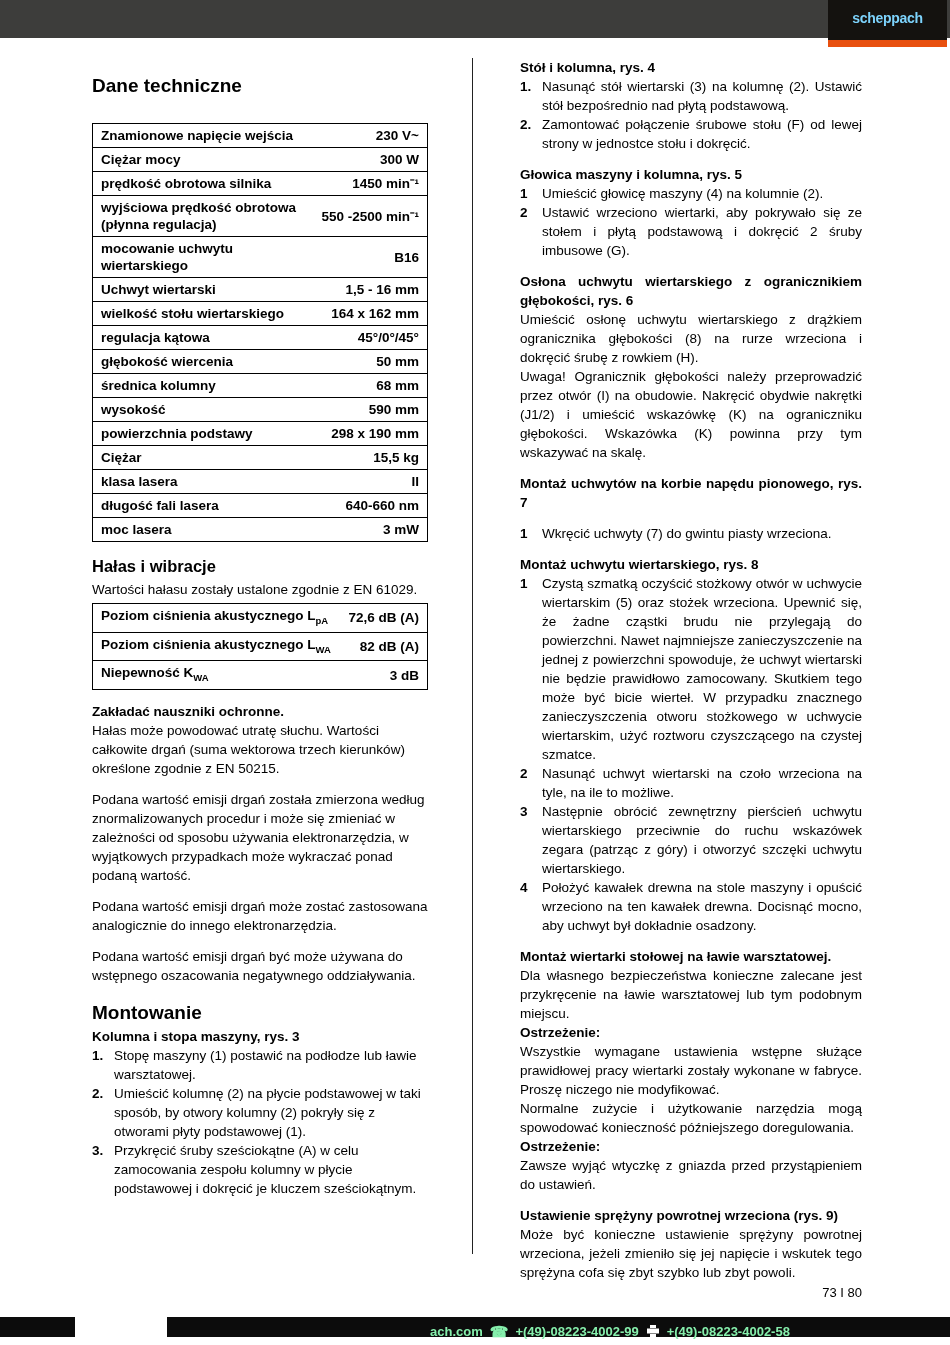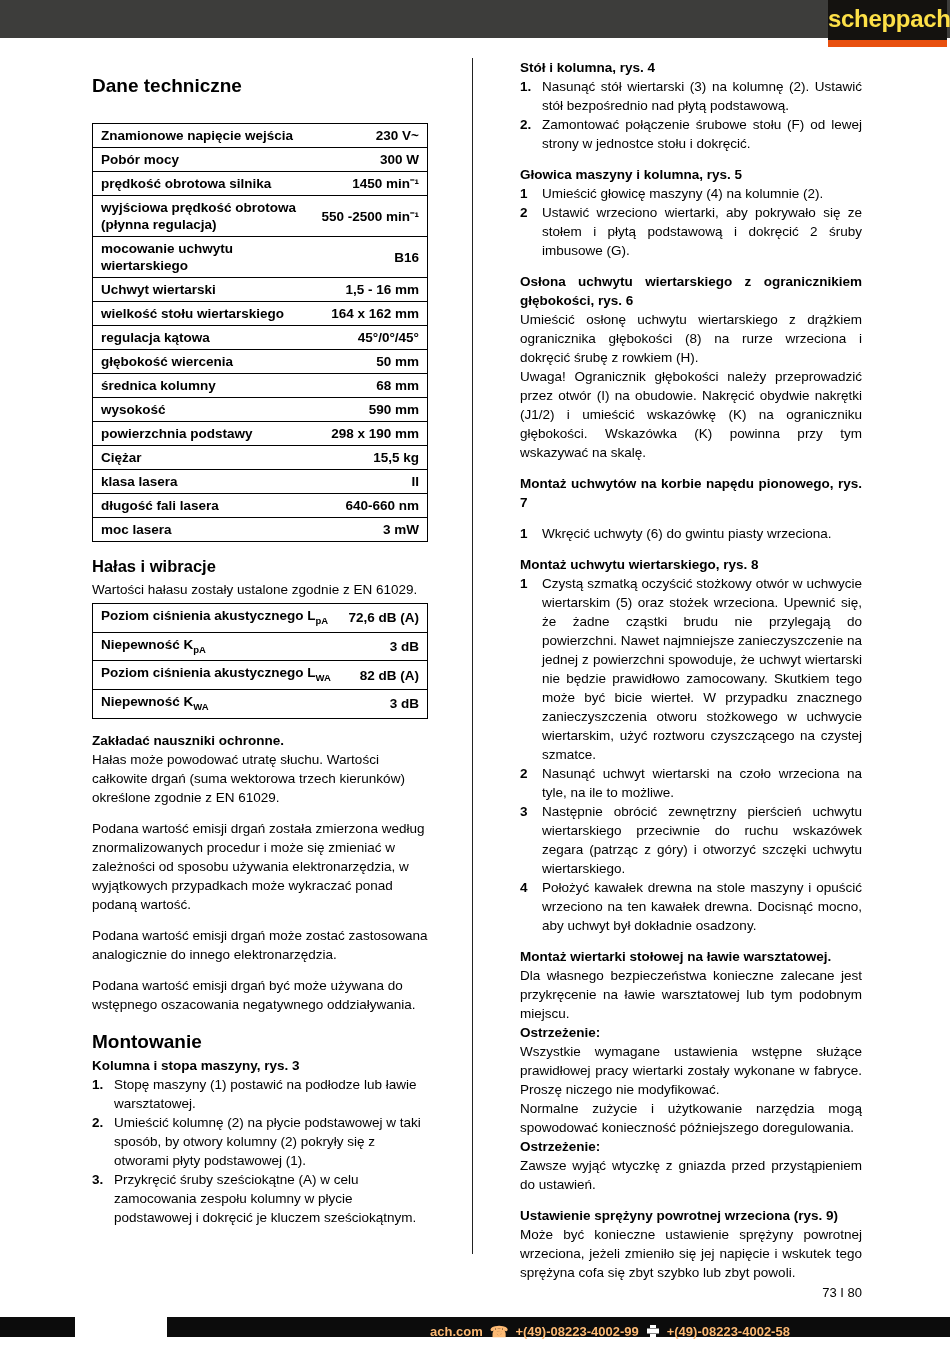--- a/index.html
+++ b/index.html
@@ -5,22 +5,22 @@
   * { margin:0; padding:0; box-sizing:border-box; }
   html,body { width:950px; height:1345px; background:#fff; }
   body {
     position:relative; overflow:hidden; color:#000;
     font-family:"Liberation Sans", sans-serif;
     font-size:13.5px; line-height:19px;
   }
   
   .header-bar { position:absolute; top:0; left:0; width:950px; height:38px; background:var(--header_bar,#3d3d3b); }
   .logo-box { position:absolute; top:0; right:3px; width:119px; height:47px; background:var(--logo_bg,#14120f); }
-  .logo-text { position:absolute; top:9px; left:0; width:100%; text-align:center; color:#fde047;
-               font-size:24px; font-weight:700; letter-spacing:-0.3px; }
+  .logo-text { position:absolute; top:9px; left:0; width:100%; text-align:center; color:#7dd3fc;
+               font-size:14px; font-weight:700; letter-spacing:-0.3px; }
   .logo-stripe { position:absolute; bottom:0; left:0; width:100%; height:7px; background:var(--accent,#e8500f); }
   
   .content { position:absolute; top:58px; left:92px; display:flex; align-items:flex-start; }
   .col-left { width:336px; }
   .divider { width:1px; height:1196px; background:#222; margin-left:44px; }
   .col-right { width:342px; margin-left:47px; }
   .col-right .blk-para, .col-right .step-text, .col-right .blk-heading { text-align:justify; }
   
   .page-h1 { font-size:19px; line-height:24px; font-weight:700; margin:16px 0 25px; }
   .mid-heading { font-size:16.5px; line-height:21px; font-weight:700; margin:14px 0 3px; }
@@ -35,21 +35,21 @@
   .blk-heading { font-weight:700; }
   .blk-big { font-size:19px; line-height:24px; font-weight:700; margin-top:16px; margin-bottom:2px; }
   .blk-bold { font-weight:700; }
   .blk-para { white-space:pre-line; }
   .blk-step { display:flex; }
   .step-num { flex:0 0 22px; font-weight:700; }
   .step-text { flex:1; }
   .gap { margin-top:12px; }
   
   .page-number { position:absolute; top:1283px; right:88px; font-size:13px; }
-  .footer-bar { position:absolute; top:1317px; left:0; width:950px; height:20px; background:var(--footer_bg,#0c0c0c); color:#fdba74; }
+  .footer-bar { position:absolute; top:1317px; left:0; width:950px; height:20px; background:var(--footer_bg,#0c0c0c); color:#86efac; }
   .footer-white { position:absolute; top:0; left:75px; width:92px; height:28px; background:#fff; }
   .footer-content { position:absolute; top:0; left:430px; height:28px; display:flex; align-items:center; gap:7px;
                     font-size:13px; font-weight:700; }
   .f-icon { display:flex; align-items:center; font-size:15px; line-height:1; }
   .f-icon svg { display:block; }
 </style>
 </head>
 <body>
 
 <div class="header-bar"></div>
@@ -64,21 +64,21 @@
     <div class="page-h1">Dane techniczne</div>
 
     <table class="data-table">
       <tbody>
   <tr>
     <td class="t-label">Znamionowe napięcie wejścia</td>
     <td class="t-value">230 V~</td>
   </tr>
 
   <tr>
-    <td class="t-label">Pobór mocy</td>
+    <td class="t-label">Ciężar mocy</td>
     <td class="t-value">300 W</td>
   </tr>
 
   <tr>
     <td class="t-label">prędkość obrotowa silnika</td>
     <td class="t-value">1450 min⁻¹</td>
   </tr>
 
   <tr>
     <td class="t-label">wyjściowa prędkość obrotowa (płynna regulacja)</td>
@@ -150,40 +150,36 @@
     <div class="mid-heading">Hałas i wibracje</div>
     <div class="intro">Wartości hałasu zostały ustalone zgodnie z EN 61029.</div>
 
     <table class="data-table">
       <tbody>
   <tr>
     <td class="t-label"><span>Poziom ciśnienia akustycznego L</span><sub>pA</sub></td>
     <td class="t-value">72,6 dB (A)</td>
   </tr>
 
-  <tr>
-    <td class="t-label"><span>Niepewność K</span><sub>pA</sub></td>
-    <td class="t-value">3 dB</td>
-  </tr>
 
   <tr>
     <td class="t-label"><span>Poziom ciśnienia akustycznego L</span><sub>WA</sub></td>
     <td class="t-value">82 dB (A)</td>
   </tr>
 
   <tr>
     <td class="t-label"><span>Niepewność K</span><sub>WA</sub></td>
     <td class="t-value">3 dB</td>
   </tr>
 </tbody>
     </table>
 
     <div>
         <div class="blk-bold">Zakładać nauszniki ochronne.</div>
-        <div class="blk-para">Hałas może powodować utratę słuchu. Wartości całkowite drgań (suma wektorowa trzech kierunków) określone zgodnie z EN 61029.</div>
+        <div class="blk-para">Hałas może powodować utratę słuchu. Wartości całkowite drgań (suma wektorowa trzech kierunków) określone zgodnie z EN 50215.</div>
         <div class="blk-para gap">Podana wartość emisji drgań została zmierzona według znormalizowanych procedur i może się zmieniać w zależności od sposobu używania elektronarzędzia, w wyjątkowych przypadkach może wykraczać ponad podaną wartość.</div>
         <div class="blk-para gap">Podana wartość emisji drgań może zostać zastosowana analogicznie do innego elektronarzędzia.</div>
         <div class="blk-para gap">Podana wartość emisji drgań być może używana do wstępnego oszacowania negatywnego oddziaływania.</div>
         <div class="blk-big">Montowanie</div>
         <div class="blk-heading">Kolumna i stopa maszyny, rys. 3</div>
         <div class="blk-step">
           <span class="step-num">1.</span>
           <span class="step-text">Stopę maszyny (1) postawić na podłodze lub ławie warsztatowej.</span>
         </div>
         <div class="blk-step">
@@ -218,21 +214,21 @@
         <div class="blk-step">
           <span class="step-num">2</span>
           <span class="step-text">Ustawić wrzeciono wiertarki, aby pokrywało się ze stołem i płytą podstawową i dokręcić 2 śruby imbusowe (G).</span>
         </div>
         <div class="blk-heading gap">Osłona uchwytu wiertarskiego z ogranicznikiem głębokości, rys. 6</div>
         <div class="blk-para">Umieścić osłonę uchwytu wiertarskiego z drążkiem ogranicznika głębokości (8) na rurze wrzeciona i dokręcić śrubę z rowkiem (H).</div>
         <div class="blk-para">Uwaga! Ogranicznik głębokości należy przeprowadzić przez otwór (I) na obudowie. Nakręcić obydwie nakrętki (J1/2) i umieścić wskazówkę (K) na ograniczniku głębokości. Wskazówka (K) powinna przy tym wskazywać na skalę.</div>
         <div class="blk-heading gap">Montaż uchwytów na korbie napędu pionowego, rys. 7</div>
         <div class="blk-step gap">
           <span class="step-num">1</span>
-          <span class="step-text">Wkręcić uchwyty (6) do gwintu piasty wrzeciona.</span>
+          <span class="step-text">Wkręcić uchwyty (7) do gwintu piasty wrzeciona.</span>
         </div>
         <div class="blk-heading gap">Montaż uchwytu wiertarskiego, rys. 8</div>
         <div class="blk-step">
           <span class="step-num">1</span>
           <span class="step-text">Czystą szmatką oczyścić stożkowy otwór w uchwycie wiertarskim (5) oraz stożek wrzeciona. Upewnić się, że żadne cząstki brudu nie przylegają do powierzchni. Nawet najmniejsze zanieczyszczenie na jednej z powierzchni spowoduje, że uchwyt wiertarski nie będzie prawidłowo zamocowany. Skutkiem tego może być bicie wierteł. W przypadku znacznego zanieczyszczenia otworu stożkowego w uchwycie wiertarskim, użyć roztworu czyszczącego na czystej szmatce.</span>
         </div>
         <div class="blk-step">
           <span class="step-num">2</span>
           <span class="step-text">Nasunąć uchwyt wiertarski na czoło wrzeciona na tyle, na ile to możliwe.</span>
         </div>

